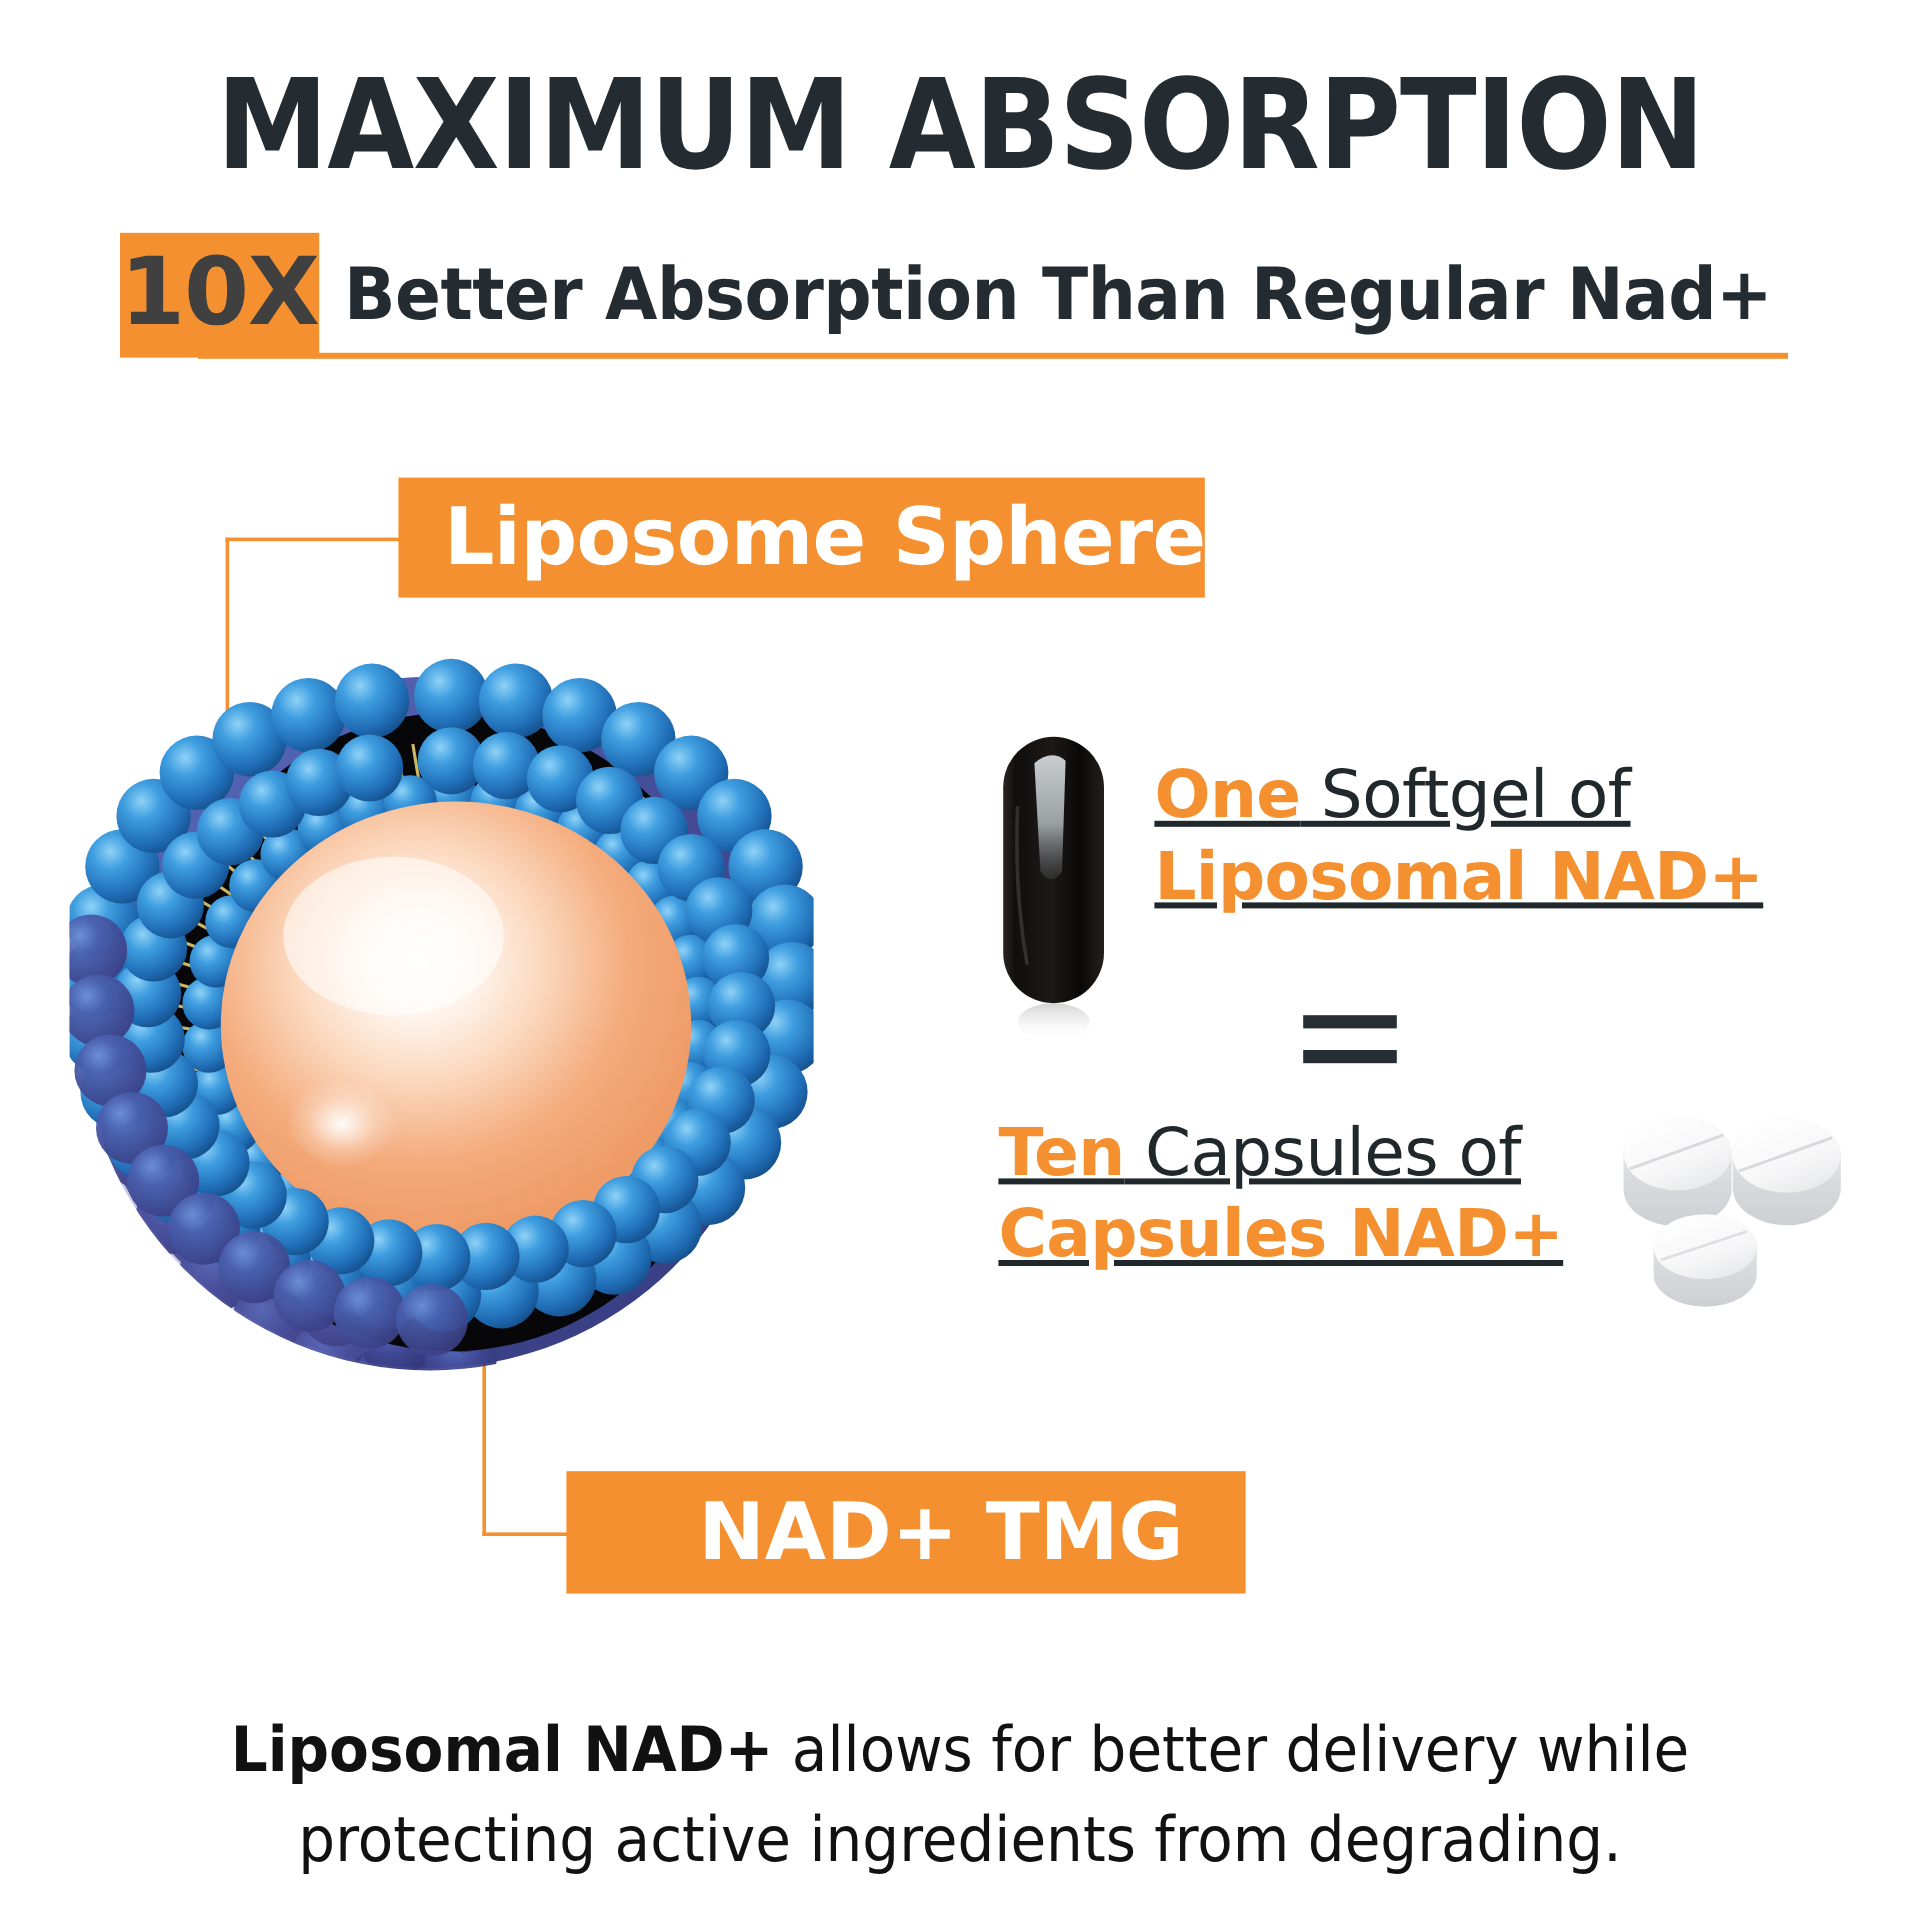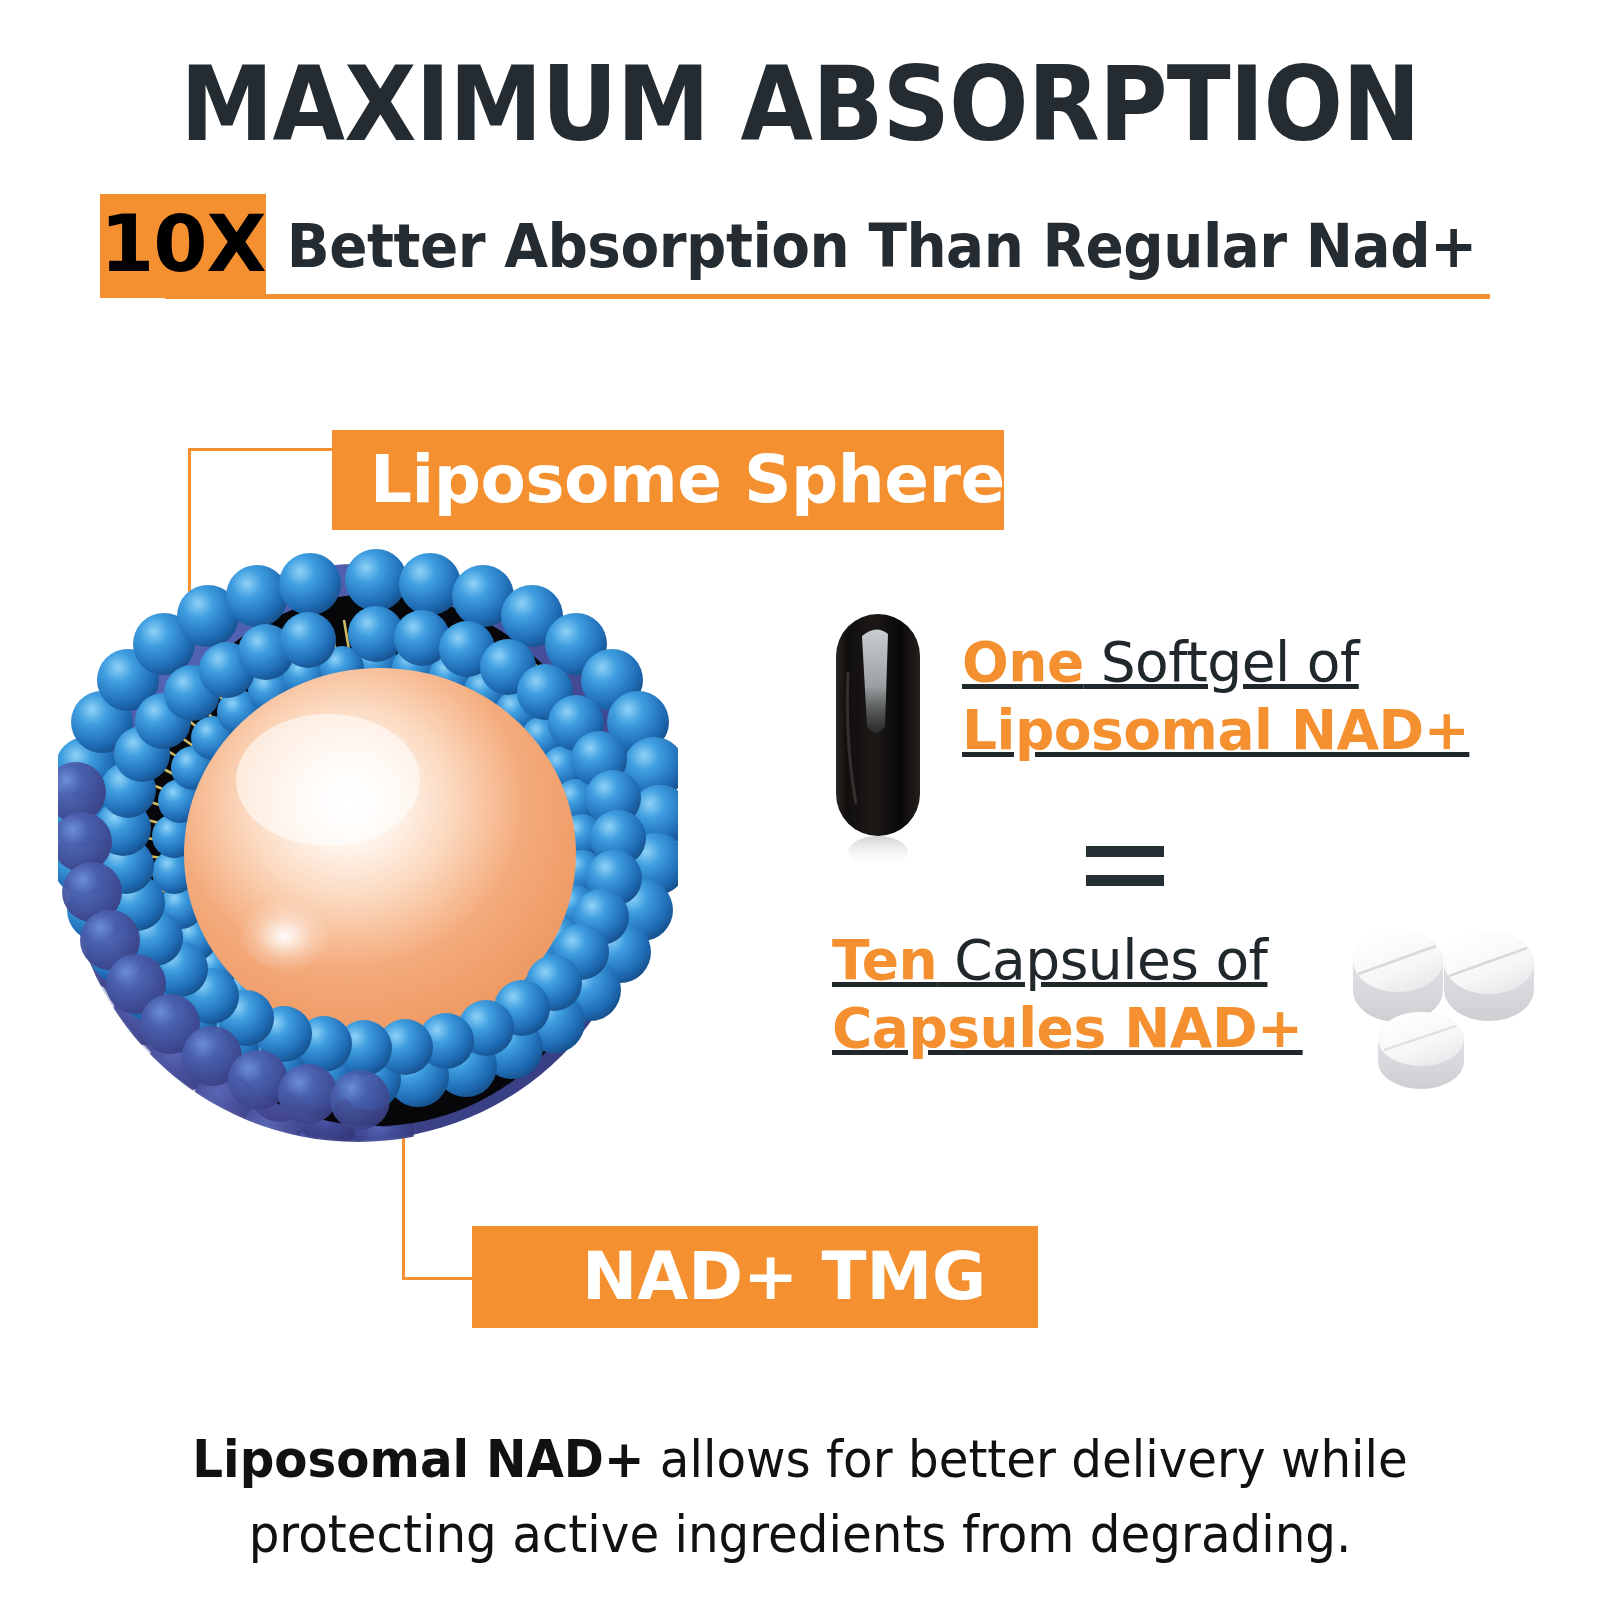--- a/index.html
+++ b/index.html
@@ -33,21 +33,21 @@
     width: 1400px; height: 104px;
     display: flex;
     align-items: stretch;
   }
   #badge-10x {
     width: 200px;
     background: #F4902F;
     display: flex;
     align-items: center;
     justify-content: center;
-    color: #000000;
+    color: #404040;
     font-family: "DejaVu Sans", sans-serif;
     font-weight: bold;
     font-size: 78px;
     line-height: 78px;
     letter-spacing: -1px;
     padding-bottom: 4px;
   }
   #subhead-text {
     flex: 1;
     display: flex;
@@ -81,21 +81,20 @@
     align-items: center;
     white-space: nowrap;
   }
   #label-liposome {
     left: 332px; top: 398px;
     width: 672px; height: 100px;
     font-size: 66px;
     line-height: 66px;
     padding-left: 38px;
     letter-spacing: -0.5px;
-    margin-top: 32px;
   }
   #label-nadtmg {
     left: 472px; top: 1226px;
     width: 566px; height: 102px;
     font-size: 66px;
     line-height: 66px;
     padding-left: 110px;
     letter-spacing: 0px;
   }
 

